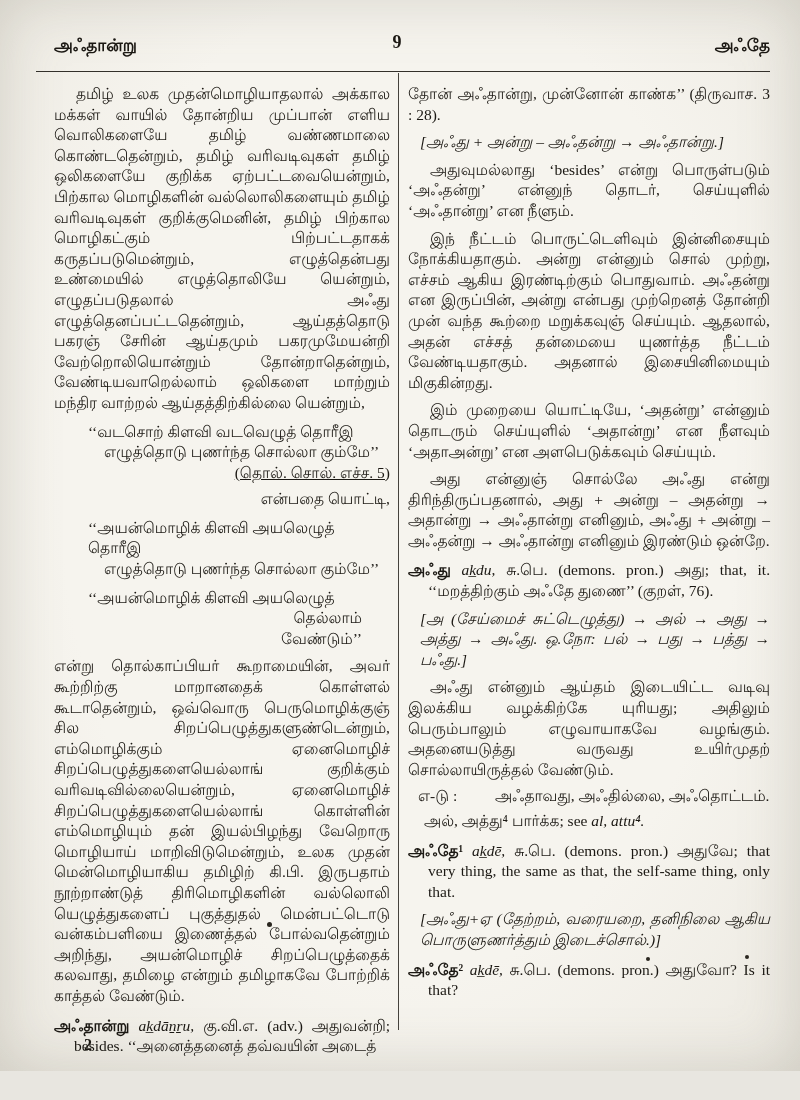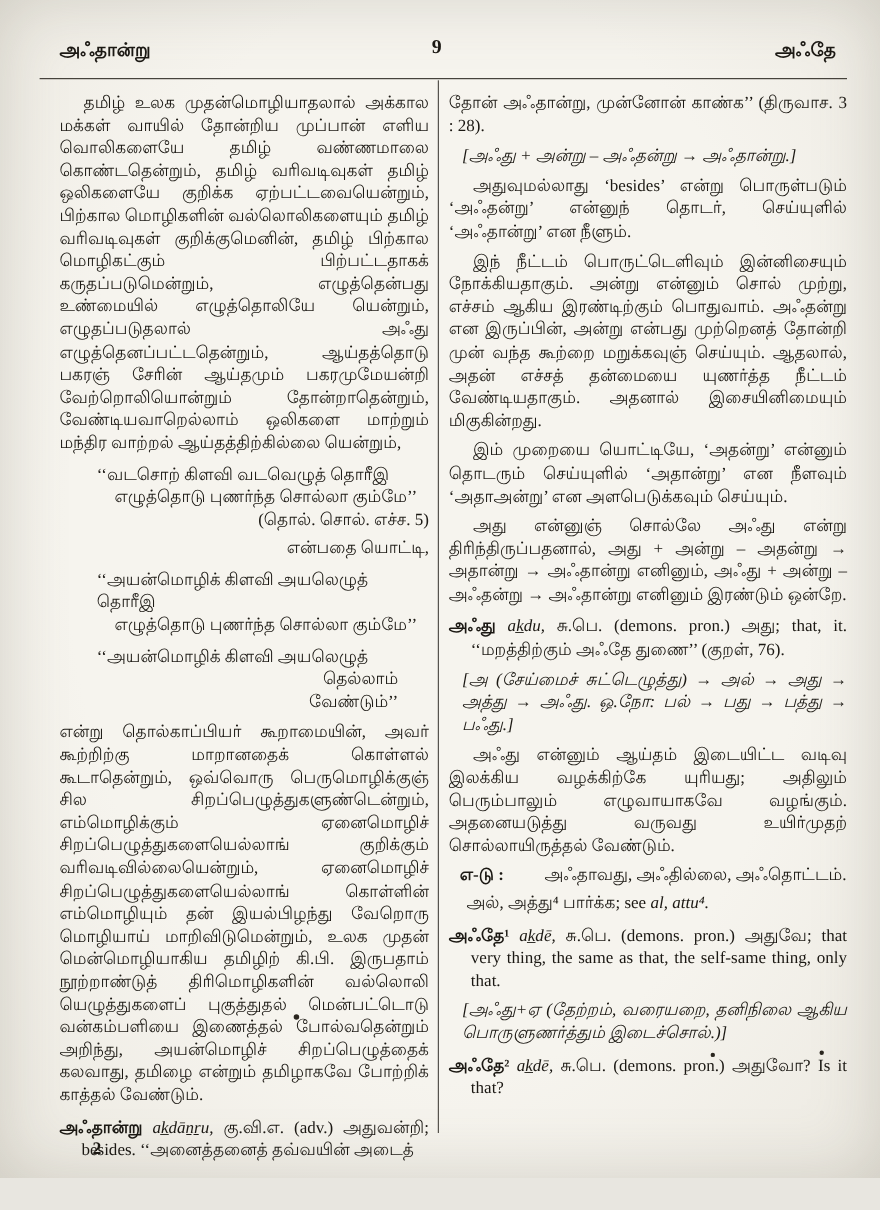--- a/index.html
+++ b/index.html
@@ -7,41 +7,41 @@
     position:relative;width:800px;height:1071px;margin:0 auto;
     background:#f3f1ea;
     background-image:radial-gradient(ellipse at 50% 45%, #f6f4ee 60%, #ece9e1 100%);
     box-shadow:inset 0 0 60px rgba(120,115,100,.25);
     font-family:"Liberation Serif","DejaVu Serif",serif;
     color:#1b1813;overflow:hidden;
   }
   .hdr{position:absolute;top:36px;left:54px;right:30px;height:24px;font-size:17px;font-weight:bold;}
   .hdr .hw-left{position:absolute;left:0;top:0;}
   .hdr .pgnum{position:absolute;left:0;right:30px;text-align:center;top:-4px;font-size:18px;}
-  .hdr .hw-right{position:absolute;right:10px;top:0;}
+  .hdr .hw-right{position:absolute;right:0;top:0;}
   .hrule{position:absolute;top:71px;left:36px;width:734px;height:0;border-top:1.6px solid #33302a;}
   .vrule{position:absolute;left:398px;top:73px;width:1.4px;height:957px;background:#45423c;}
   .cols{position:absolute;top:84px;left:54px;width:716px;}
   .col{position:absolute;top:0;font-size:15.5px;line-height:20.6px;text-align:justify;}
   .col.left{left:0;width:336px;}
   .col.right{left:354px;width:362px;}
   p{margin:0;}
   .ind{text-indent:22px;}
   .gap{margin-top:7px;}
   .verse{margin:8px 0 6px 34px;text-align:left;}
   .verse .vl2{padding-left:16px;}
   .verse .vturn{text-align:right;padding-right:28px;}
-  .verse .vcite{text-align:right;padding-right:0;}
+  .verse .vcite{text-align:right;padding-right:0;text-decoration:underline;}
   .linkline{margin:2px 0 2px 0;text-align:right;}
   .entry{margin-top:9px;padding-left:20px;text-indent:-20px;text-align:justify;}
   .hw{font-weight:bold;}
   .tr{font-style:italic;}
   .etym{font-style:italic;margin:7px 0 7px 12px;text-align:justify;}
   .example{margin:6px 0 2px 10px;display:flex;text-align:left;}
-  .example .exlabel{flex:0 0 58px;font-weight:bold;}
+  .example .exlabel{flex:0 0 58px;}
   .example .extext{flex:1;margin-left:19px;}
   .crossref{margin:4px 0 0 16px;text-align:left;}
   .signature{position:absolute;left:30px;top:952px;font-weight:bold;font-size:16px;}
   .speck{position:absolute;background:#2a261f;border-radius:50%;}
 </style>
 </head>
 <body>
 
 <div class="page">
 

